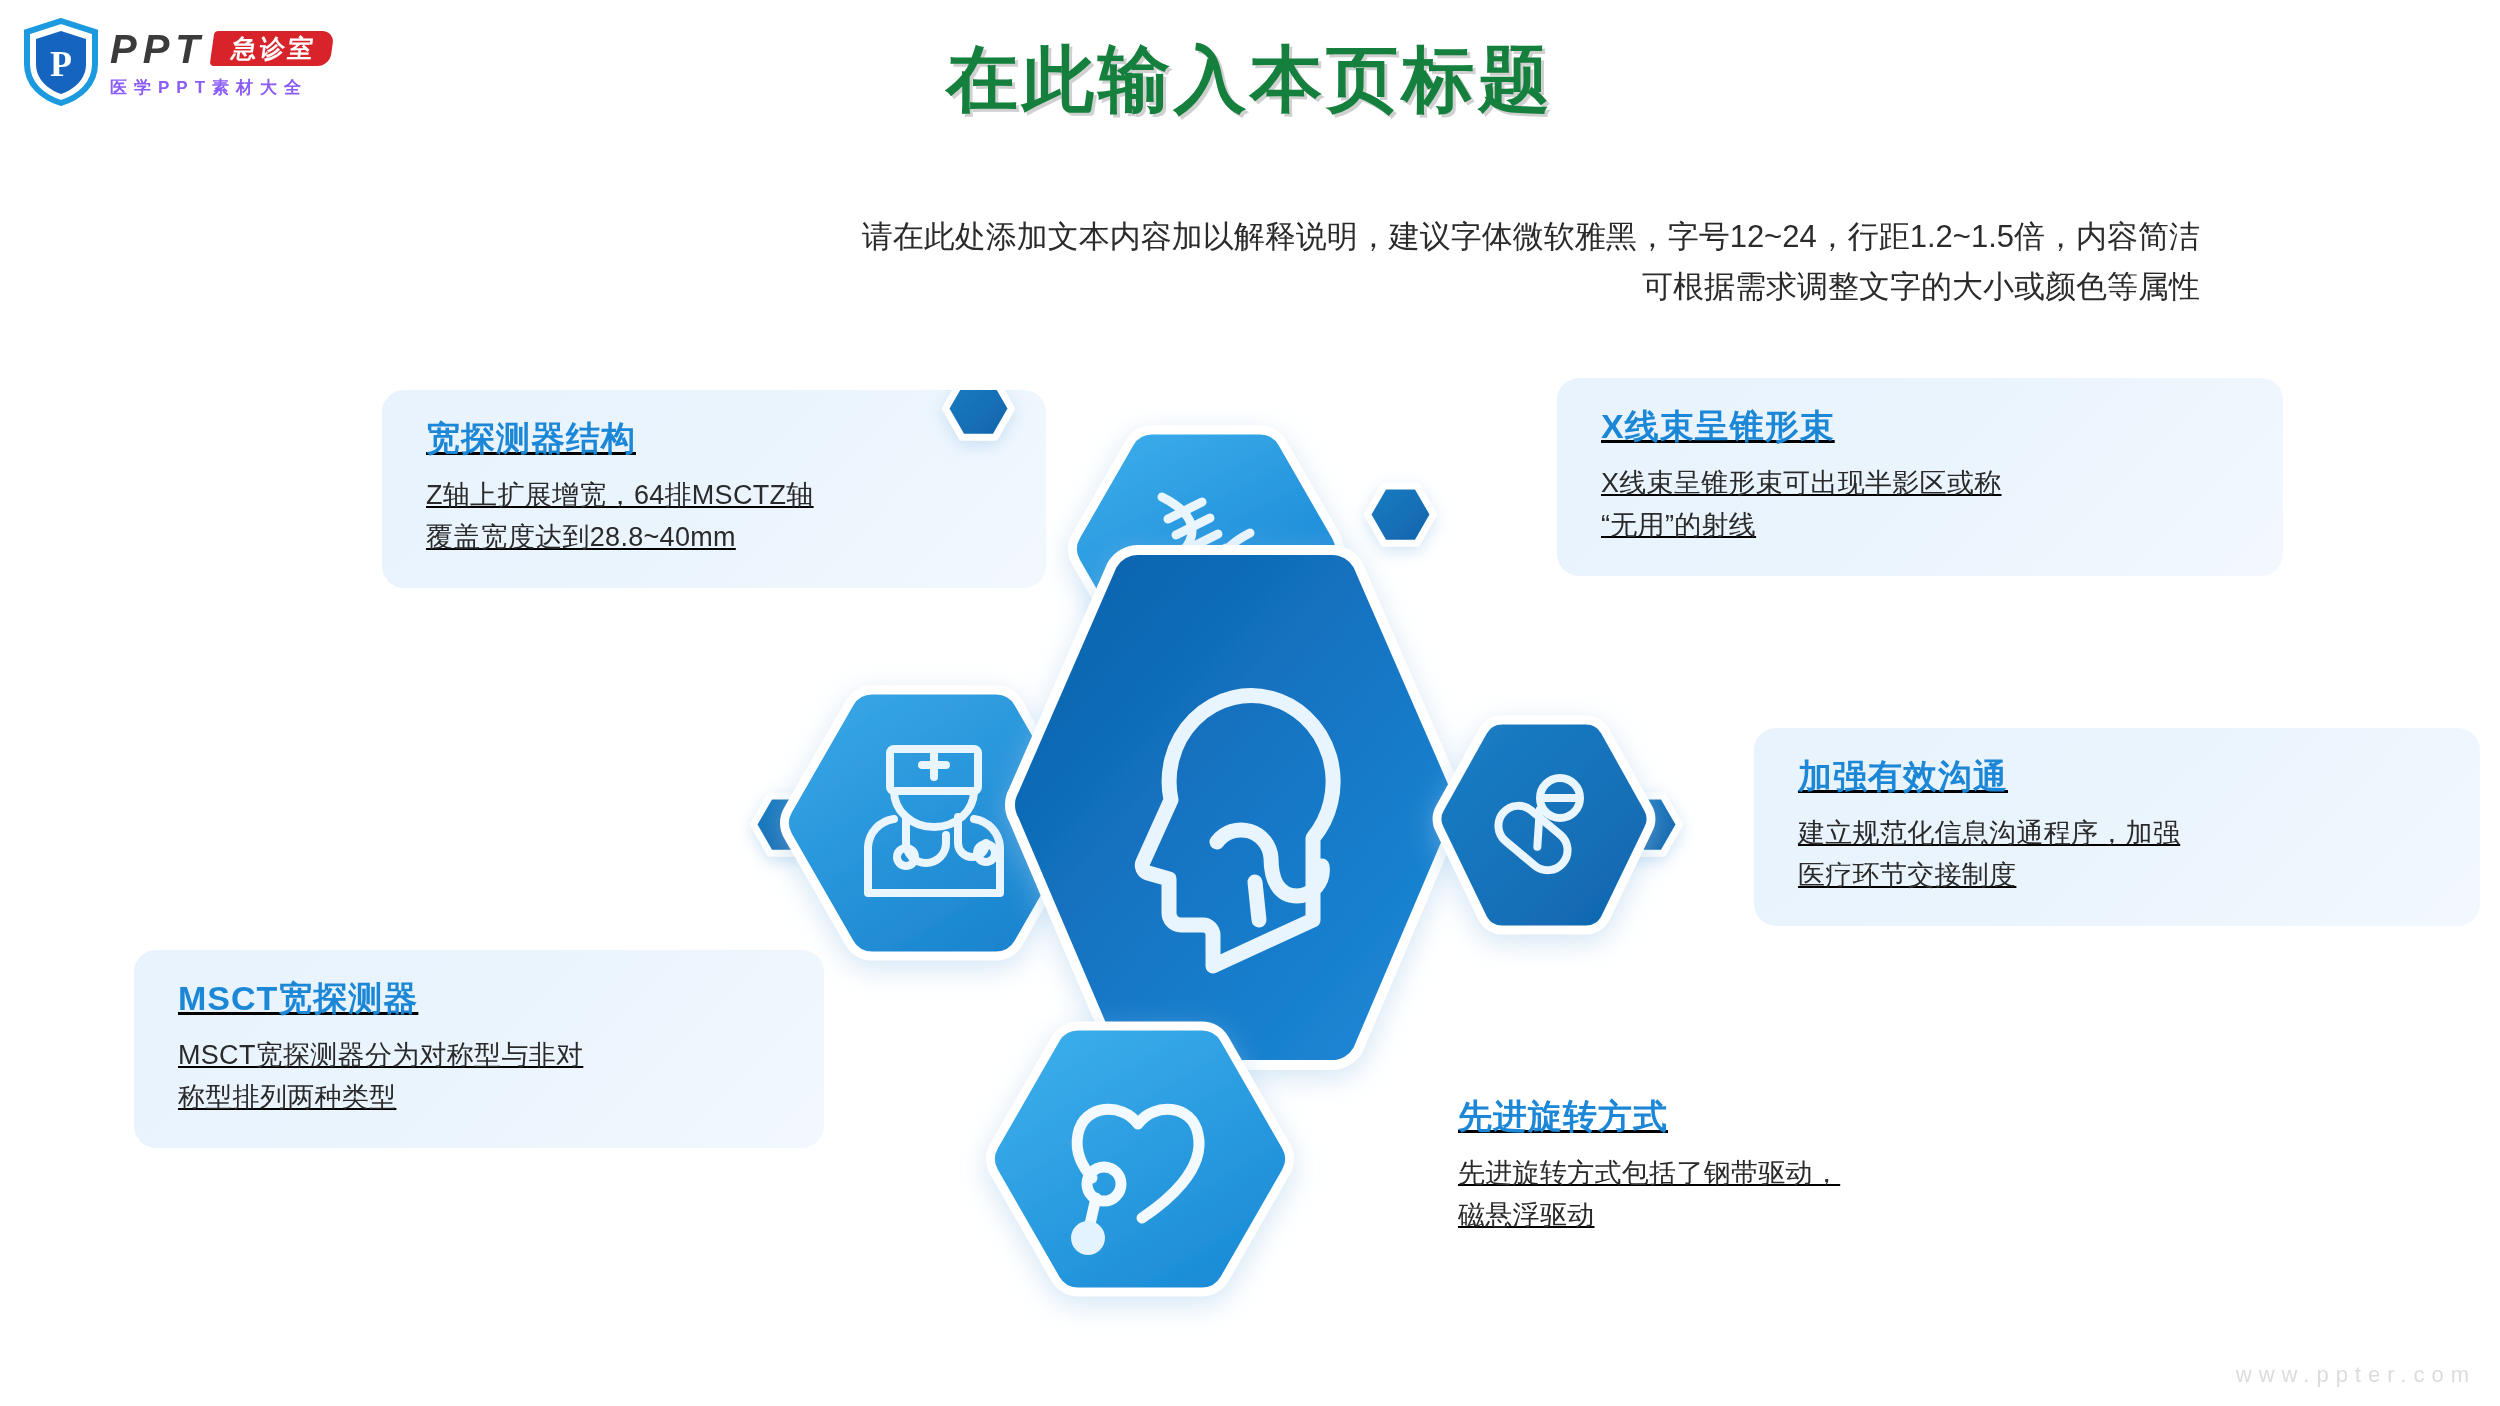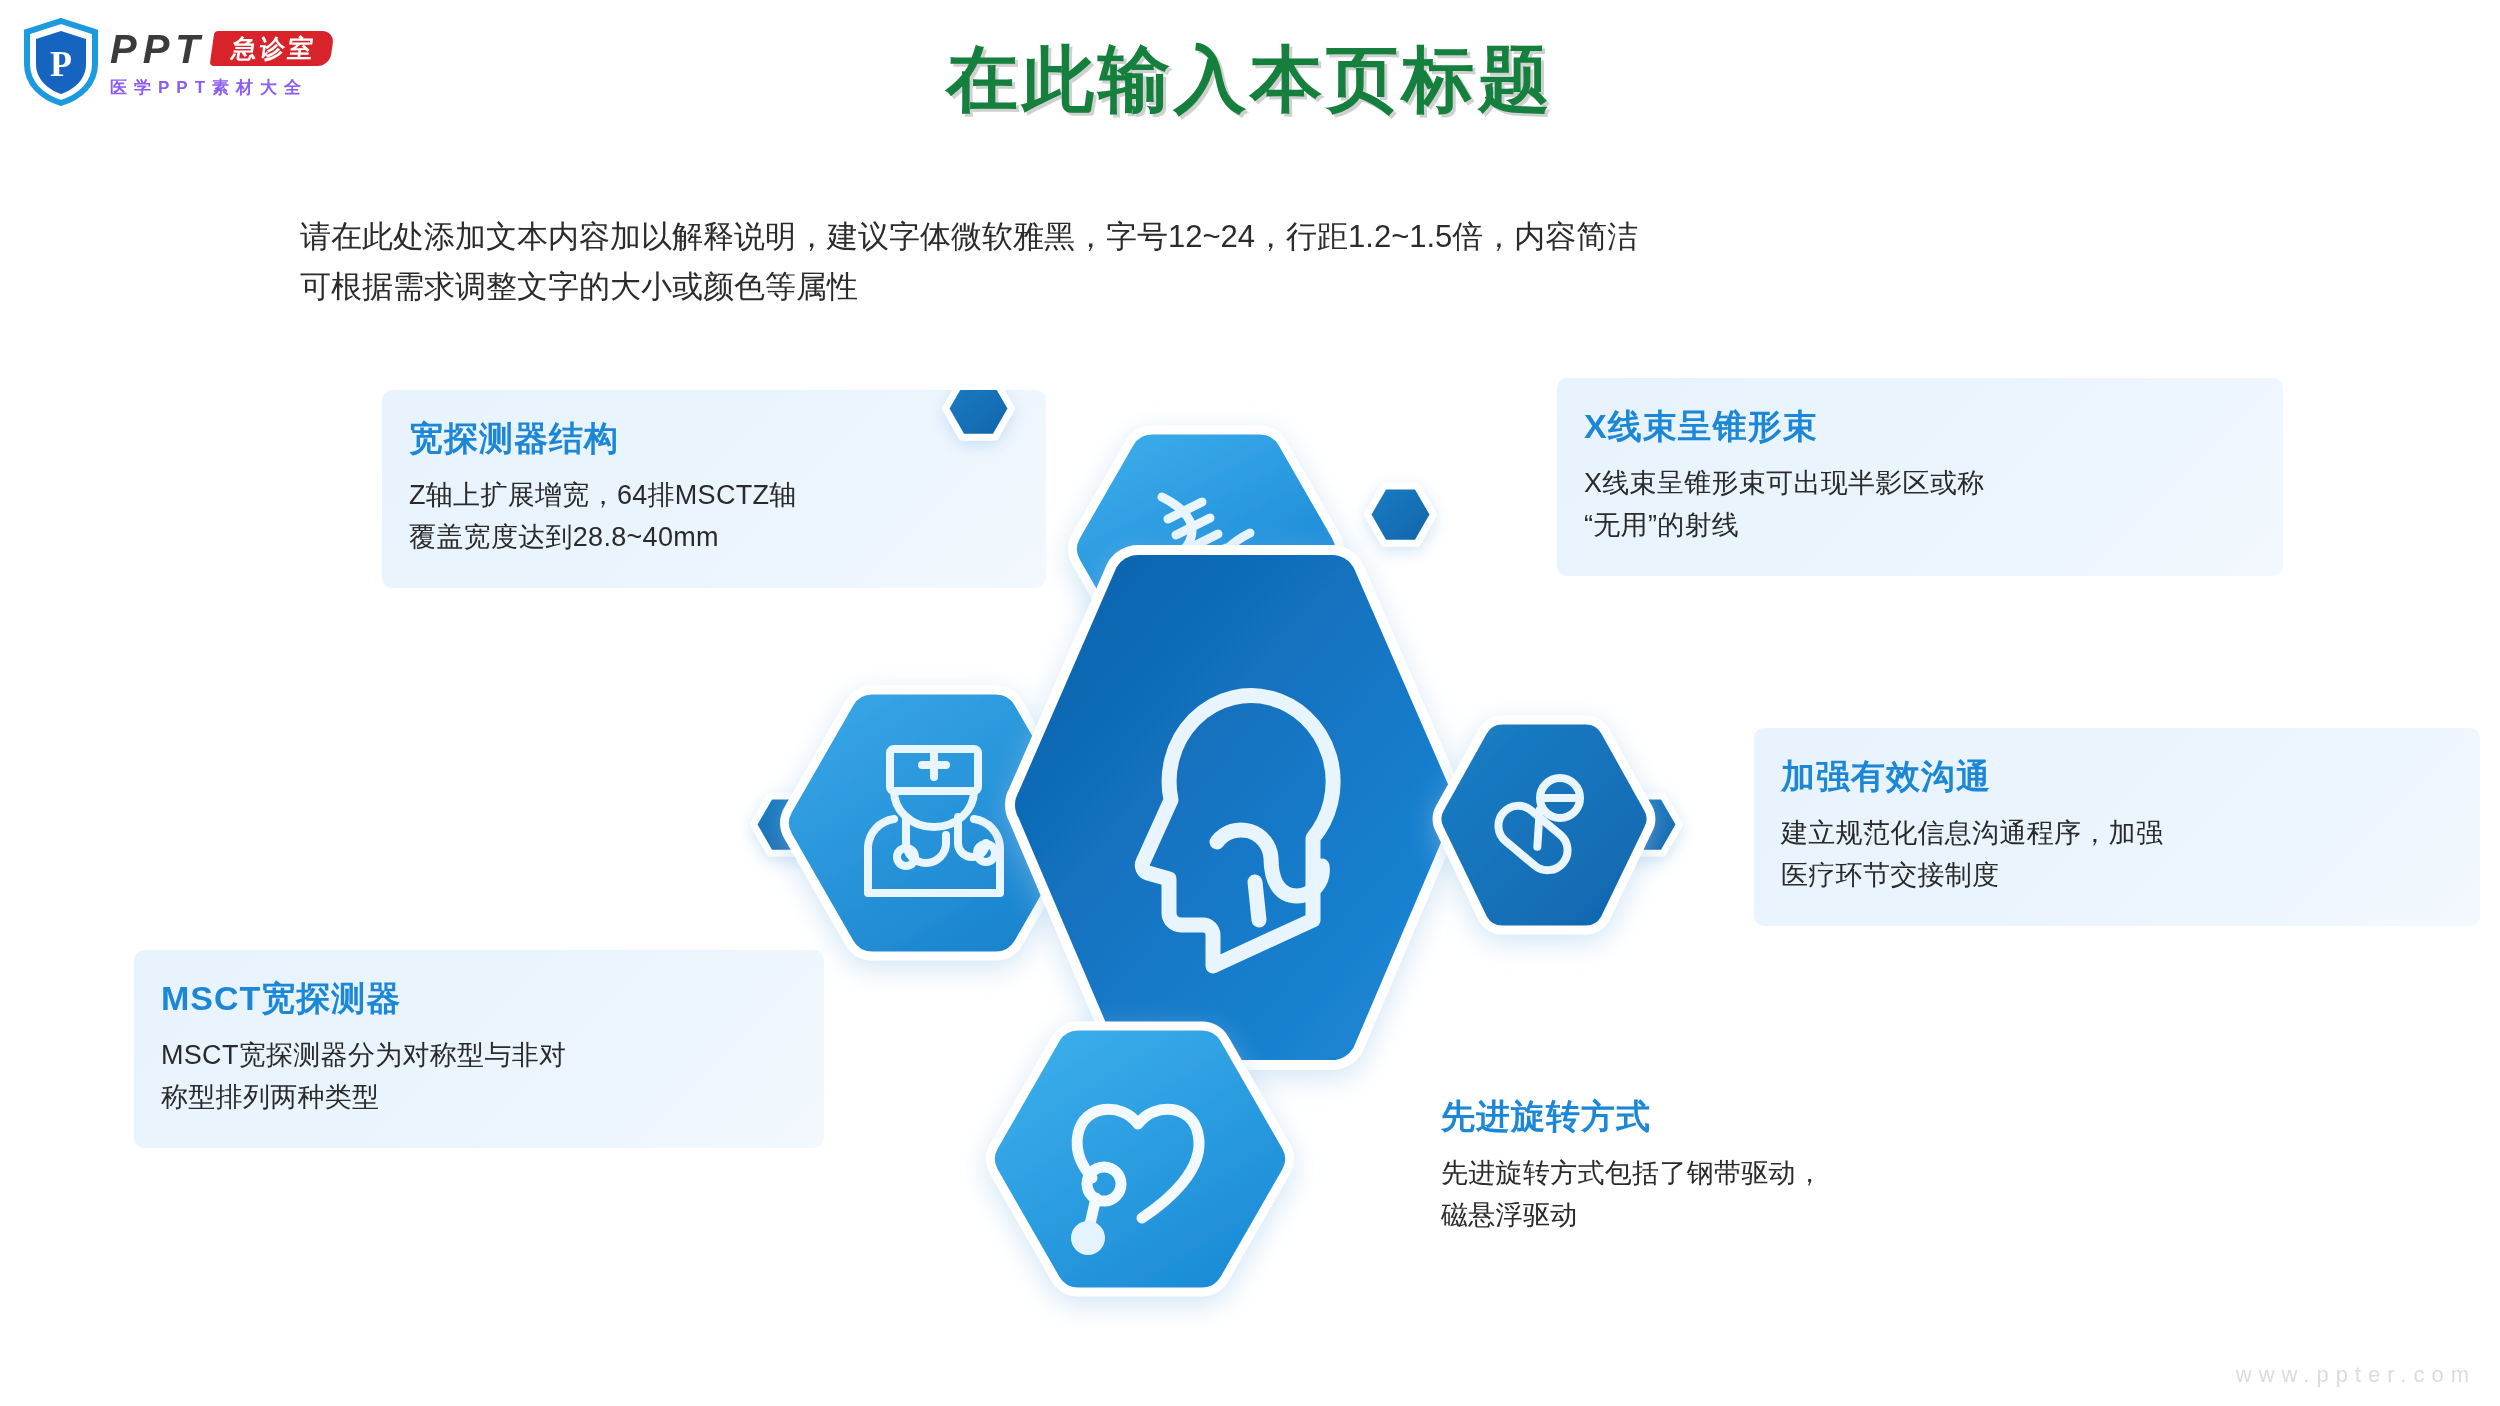--- a/index.html
+++ b/index.html
@@ -34,30 +34,31 @@
   }
 
   
   .page-title {
     position:absolute; left:0; right:0; top:32px; text-align:center;
     font-size:72px; font-weight:bold; color:#15803d; letter-spacing:4px;
     text-shadow: 3px 3px 0 rgba(170,170,170,.55);
   }
   .page-subtitle {
     position:absolute; left:50%; transform:translateX(-50%); top:212px;
-    width:1900px; text-align:left;
+    width:1900px; text-align:right;
     font-size:31px; color:#2b2b2b; line-height:50px;
   }
 
   
   .card {
     position:absolute;
     background:linear-gradient(135deg,#e9f3fd 0%, #eaf4fd 45%, #f2f8fe 100%);
-    border-radius:10px;
-    padding:26px 34px 30px 27px;
+    border-radius:22px;
+    padding:26px 34px 30px 44px;
+    text-decoration:underline;
   }
   .card h3 {
     font-size:34px; font-weight:bold; color:#1b87d6; letter-spacing:1px;
     margin-bottom:12px; white-space:nowrap;
   }
   .card p {
     font-size:27px; color:#2a2a2a; line-height:42px; letter-spacing:0.3px;
   }
   .card.c1 { left:382px;  top:390px;  width:664px; }
   .card.c2 { left:1557px; top:378px;  width:726px; }

